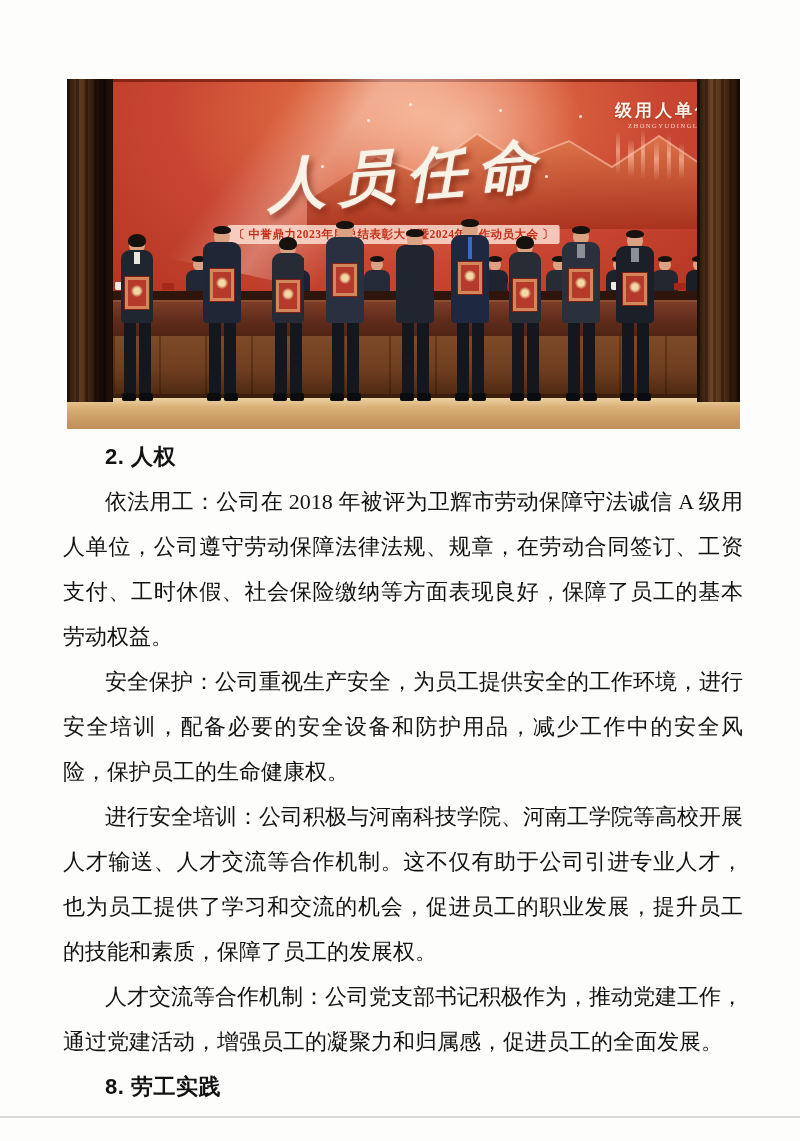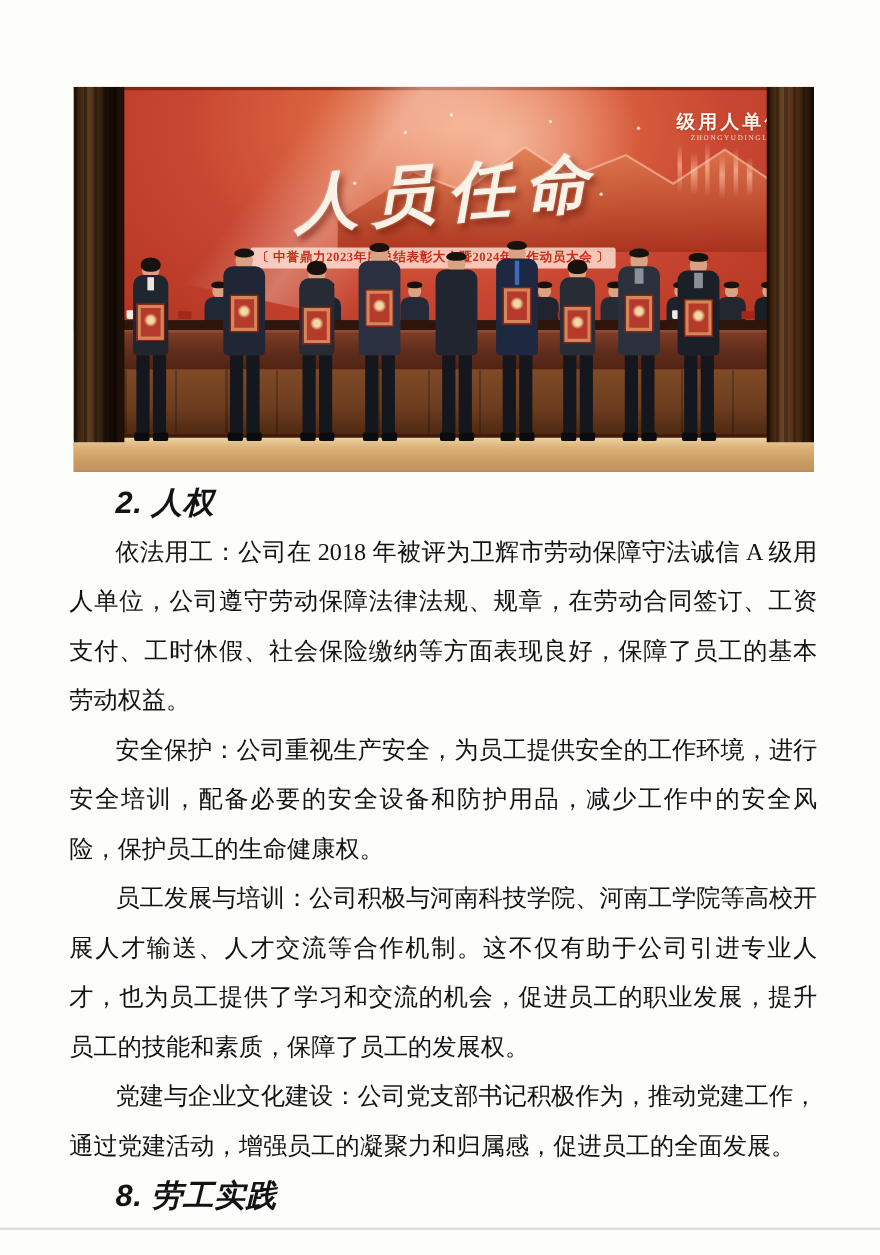--- a/index.html
+++ b/index.html
@@ -68,22 +68,22 @@
   .p-folder { background:#b53a2b; border:1px solid #7e2013;
     box-shadow:inset 0 0 0 3px rgba(234,196,130,.55); z-index:2; }
   .p-emblem { left:50%; top:8px; width:12px; height:12px; transform:translateX(-50%); border-radius:50%;
     background:radial-gradient(circle, #f2d9a4 0 35%, rgba(242,217,164,.25) 65%, transparent 75%); }
   .p-shirt { background:#e9e6e0; }
   .p-tie { background:#3a6bc0; }
 
   
   .content { position:absolute; left:63px; top:434px; width:680px;
     color:#131313; font-size:22px; line-height:45px; text-align:justify; }
-  .content h2 { font-size:28px; font-weight:700; line-height:45px; text-indent:42px;
-    font-family:"Liberation Sans","DejaVu Sans",sans-serif; letter-spacing:.5px;font-style:italic; }
+  .content h2 { font-size:22px; font-weight:700; line-height:45px; text-indent:42px;
+    font-family:"Liberation Sans","DejaVu Sans",sans-serif; letter-spacing:.5px; }
   .content p { text-indent:42px; }
   .scan-line { position:absolute; left:0; top:1116px; width:100%; height:2px;
     background:rgba(175,175,172,.45); }
 </style>
 </head>
 <body>
 
 <div class="page">
 
   <figure class="photo">
@@ -298,19 +298,19 @@
         </div>
       </div>
     <div class="curtain left"></div>
     <div class="curtain right"></div>
   </figure>
 
   <main class="content">
     <h2>2. 人权</h2>
     <p>依法用工：公司在 2018 年被评为卫辉市劳动保障守法诚信 A 级用人单位，公司遵守劳动保障法律法规、规章，在劳动合同签订、工资支付、工时休假、社会保险缴纳等方面表现良好，保障了员工的基本劳动权益。</p>
     <p>安全保护：公司重视生产安全，为员工提供安全的工作环境，进行安全培训，配备必要的安全设备和防护用品，减少工作中的安全风险，保护员工的生命健康权。</p>
-    <p>员工发展与培训：公司积极与河南科技学院、河南工学院等高校开展人才输送、人才交流等合作机制。这不仅有助于公司引进专业人才，也为员工提供了学习和交流的机会，促进员工的职业发展，提升员工的技能和素质，保障了员工的发展权。</p>
-    <p>党建与企业文化建设：公司党支部书记积极作为，推动党建工作，通过党建活动，增强员工的凝聚力和归属感，促进员工的全面发展。</p>
+    <p>进行安全培训：公司积极与河南科技学院、河南工学院等高校开展人才输送、人才交流等合作机制。这不仅有助于公司引进专业人才，也为员工提供了学习和交流的机会，促进员工的职业发展，提升员工的技能和素质，保障了员工的发展权。</p>
+    <p>人才交流等合作机制：公司党支部书记积极作为，推动党建工作，通过党建活动，增强员工的凝聚力和归属感，促进员工的全面发展。</p>
     <h2>8. 劳工实践</h2>
   </main>
 
   <div class="scan-line"></div>
 </div>
 
 </body></html>

